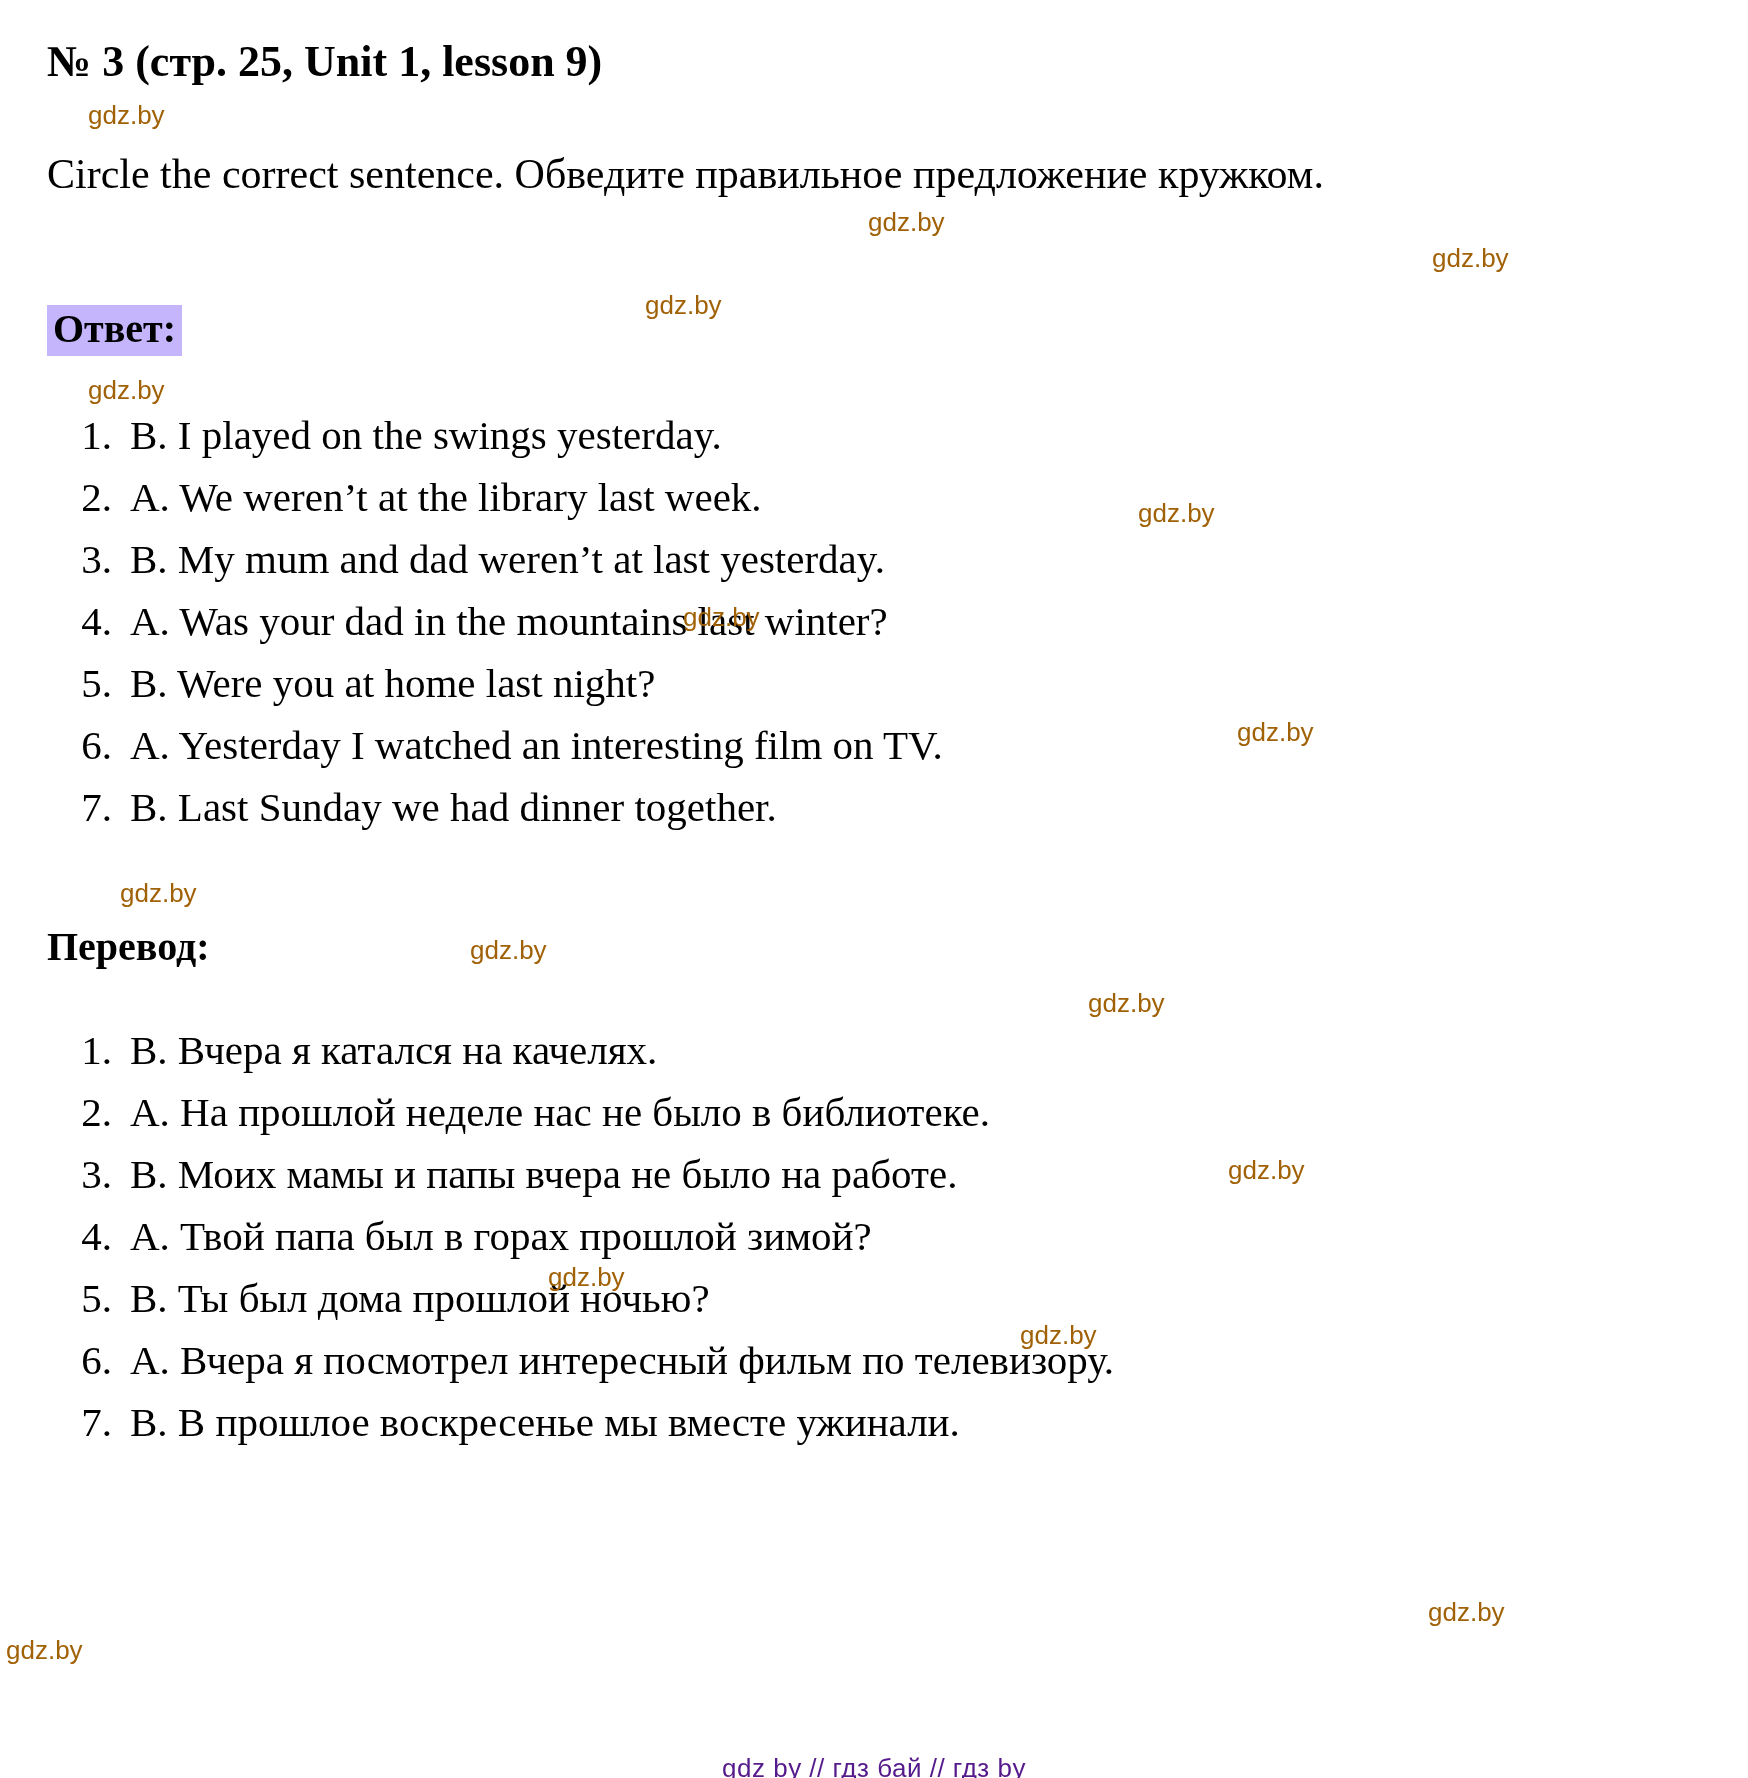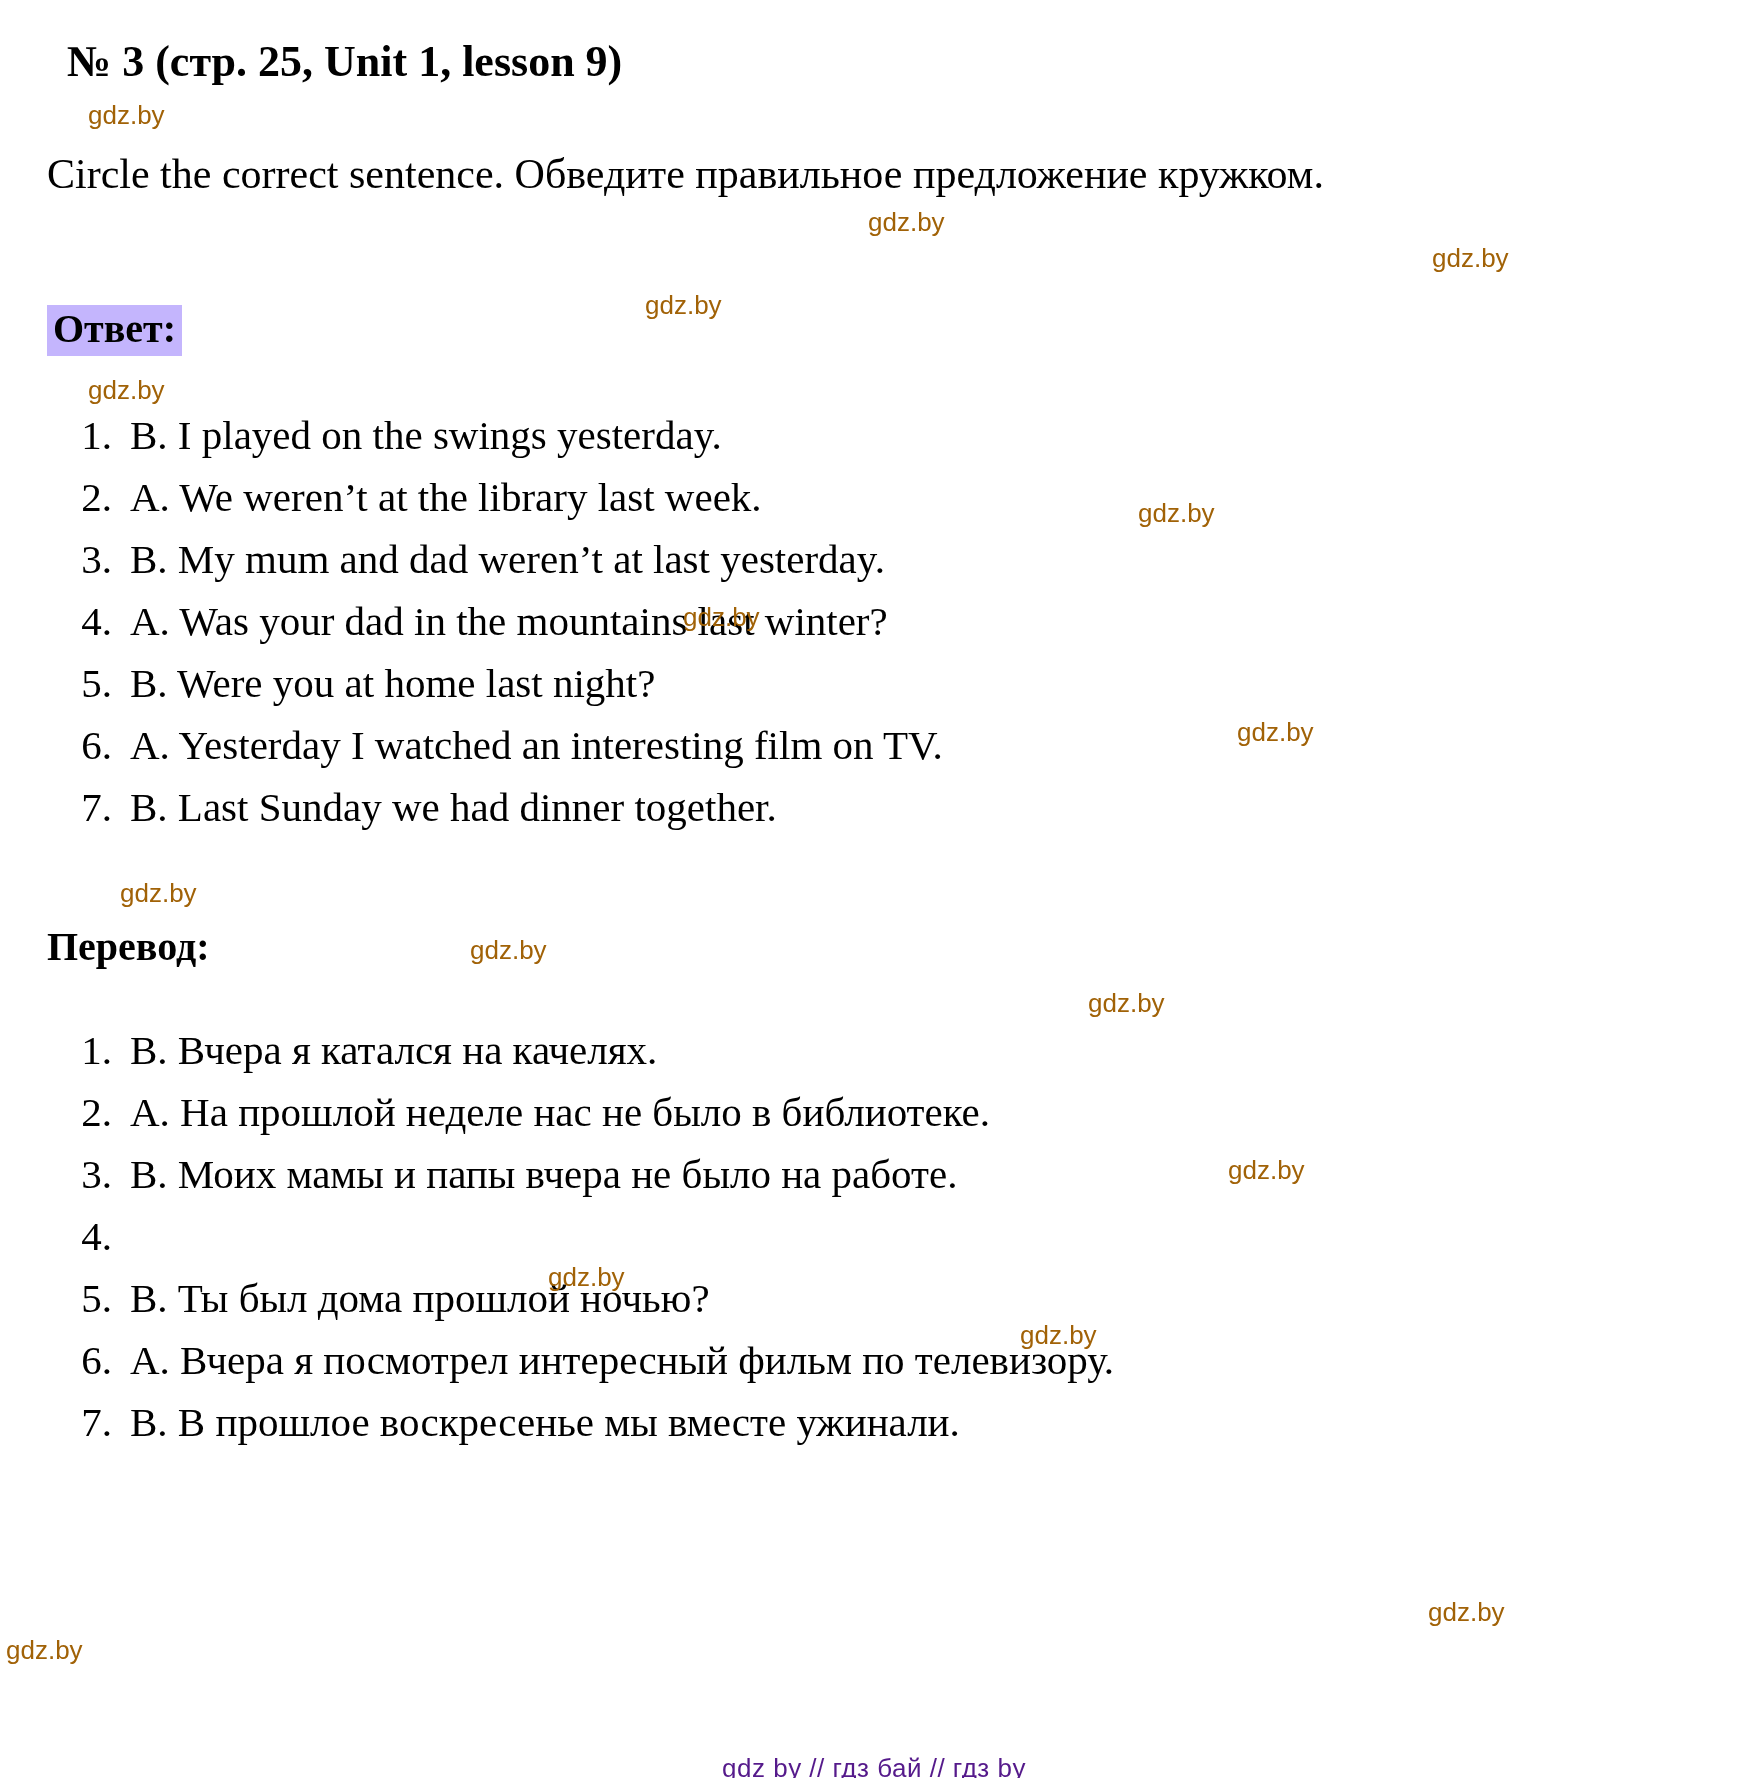--- a/index.html
+++ b/index.html
@@ -36,21 +36,20 @@
 
   
   .task-title {
     position: absolute;
     top: 36px;
     left: 47px;
     font-size: 44px;
     font-weight: bold;
     font-family: "Liberation Serif", serif;
     white-space: nowrap;
-    margin-left: 20px;
   }
 
   .instruction {
     position: absolute;
     top: 140px;
     left: 47px;
     width: 1420px;
     font-size: 42px;
     line-height: 1.66;
     font-family: "Liberation Serif", serif;
@@ -181,20 +180,21 @@
       <li>
         <span class="num">2.</span>
         <span class="txt">A. На прошлой неделе нас не было в библиотеке.</span>
       </li>
       <li>
         <span class="num">3.</span>
         <span class="txt">B. Моих мамы и папы вчера не было на работе.</span>
       </li>
       <li>
         <span class="num">4.</span>
+        <span class="txt">A. Твой папа был в горах прошлой зимой?</span>
       </li>
       <li>
         <span class="num">5.</span>
         <span class="txt">B. Ты был дома прошлой ночью?</span>
       </li>
       <li>
         <span class="num">6.</span>
         <span class="txt">A. Вчера я посмотрел интересный фильм по телевизору.</span>
       </li>
       <li>

